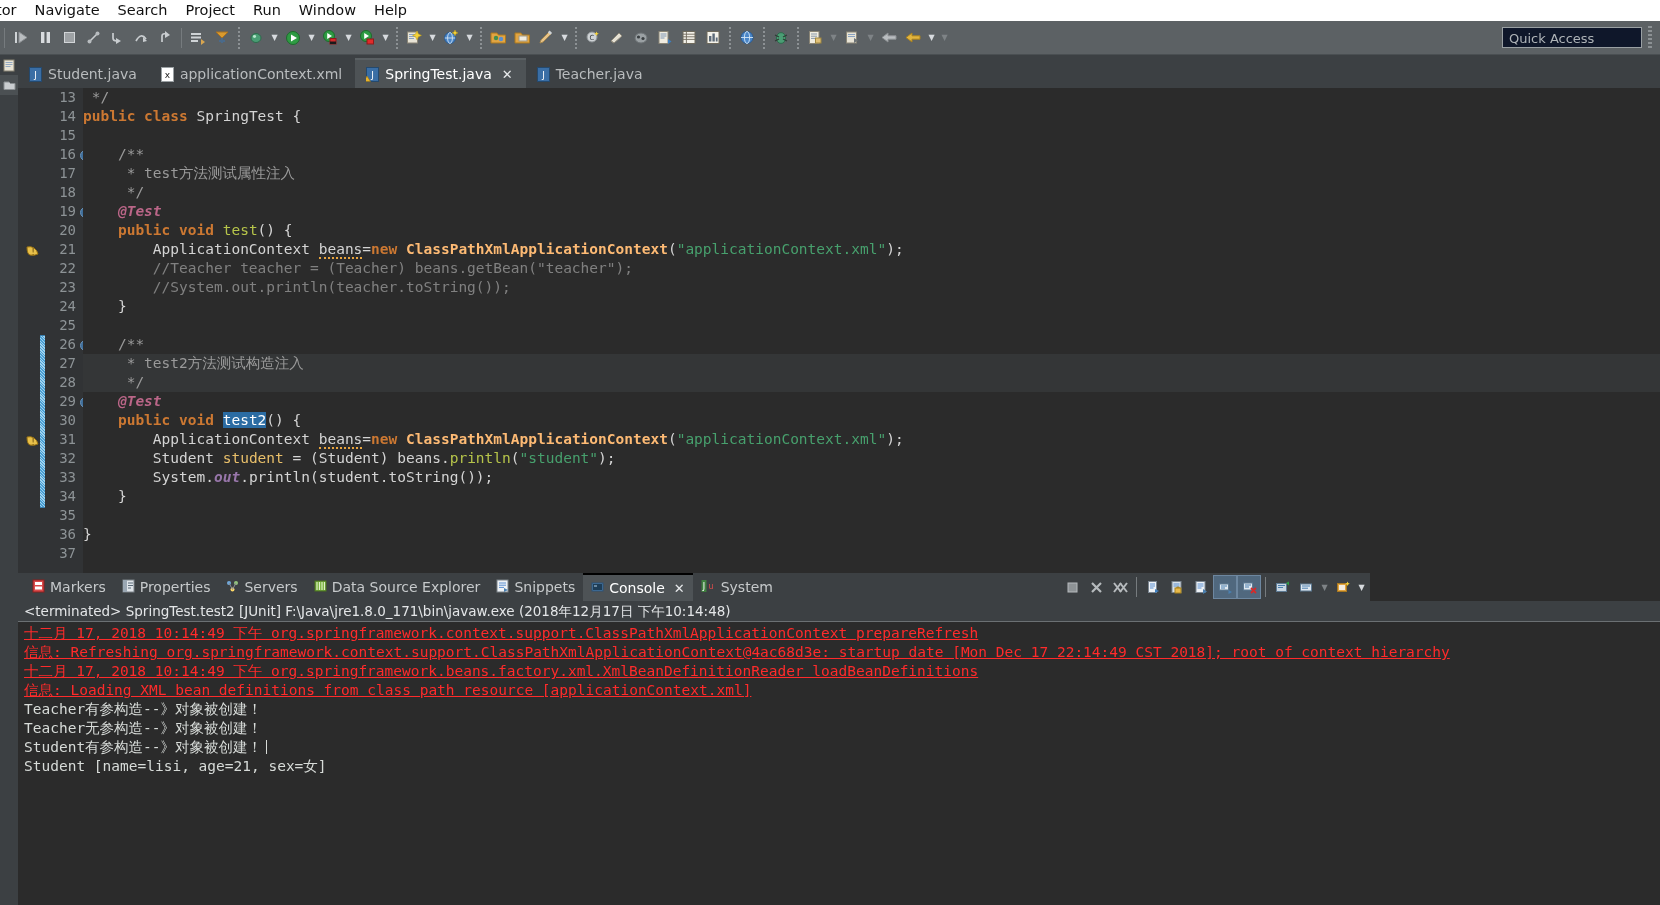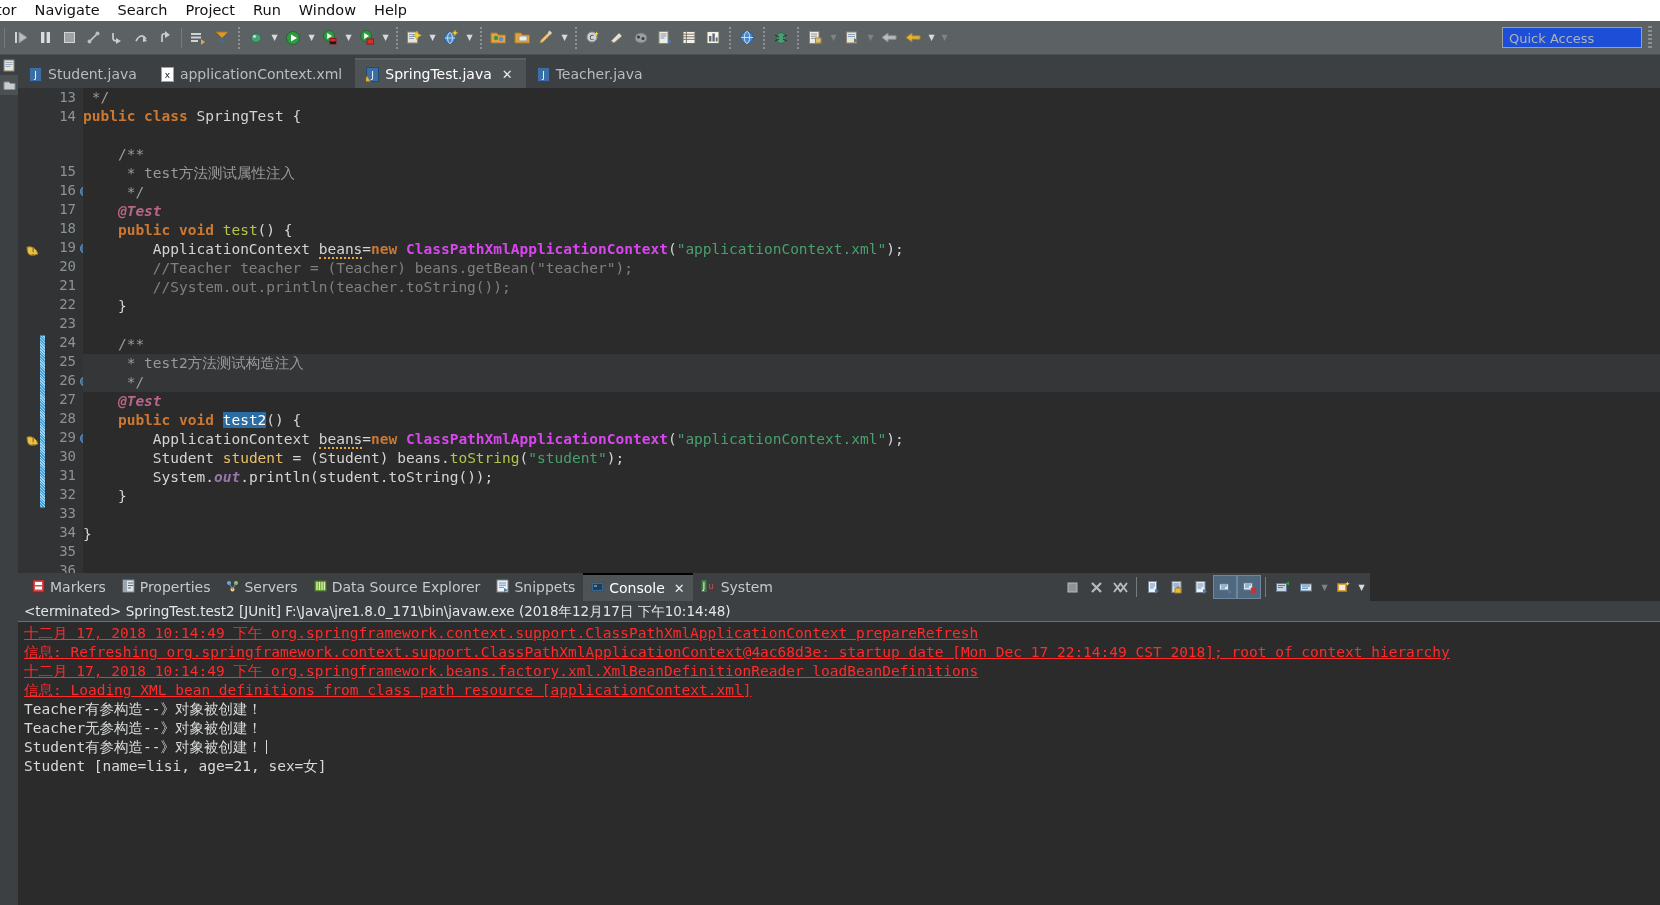--- a/index.html
+++ b/index.html
@@ -63,21 +63,21 @@
     width: 13px; height: 24px;
     display: flex; align-items: center; justify-content: center;
     font-size: 8px; color: #d7dade;
   }
   .tb-arrow.dim { color: #7e8386; }
   .ic { display:block; }
 
   .quick-access {
     position: absolute; right: 18px; top: 27px;
     width: 140px; height: 21px;
-    background: #1d4ed8;
+    background: #0f172a;
     border: 1px solid #9aa0a3;
     color: #aeb3b7;
     font-size: 13px;
     line-height: 21px;
     padding-left: 6px;
     box-sizing: border-box;
     font-family: "DejaVu Sans", sans-serif;
   }
   .qa-dots {
     position: absolute; right: 8px; top: 26px;
@@ -186,21 +186,21 @@
     width: 5px; height: 1px; background: #dfe7ee;
   }
   .warnmark {
     position: absolute; right: 1px; top: 3px;
     width: 14px; height: 13px;
   }
   .line.hl { background: #343637; }
 
   
   .kw    { color: #cc7832; font-weight: bold; }
-  .cls   { color: #d946ef; font-weight: bold; }
+  .cls   { color: #fdba74; font-weight: bold; }
   .str   { color: #47a06d; }
   .cmt   { color: #808080; }
   .jdoc  { color: #9a9a9a; }
   .ann   { color: #bb6688; font-style: italic; font-weight: bold; }
   .mth   { color: #b6c44a; }
   .mthy  { color: #e8bf6a; }
   .fld   { color: #9876aa; font-style: italic; font-weight: bold; }
   .plain { color: #d4d4d4; }
   .warnu { border-bottom: 2px dotted #e8a33d; }
   .selbox { background: #2b6ca3; color: #ffffff; }
@@ -619,21 +619,21 @@
         <div class="mk"></div>
         <div class="mk"></div>
         <div class="mk"></div>
       </div>
     <div class="change-bar" id="changebar">
         <div class="cb-hl" style="top: 247px; height: 171px;"></div>
       </div>
     <div class="gutter" id="gutter">
         <div class="ln" style="position: relative;">13</div>
         <div class="ln" style="position: relative;">14</div>
-        <div class="ln" style="position: relative; margin-top: 36px;">15</div>
+        <div class="ln" style="position: relative;">15</div>
         <div class="ln" style="position: relative;">16<span class="fold" style="right: -8px;"></span></div>
         <div class="ln" style="position: relative;">17</div>
         <div class="ln" style="position: relative;">18</div>
         <div class="ln" style="position: relative;">19<span class="fold" style="right: -8px;"></span></div>
         <div class="ln" style="position: relative;">20</div>
         <div class="ln" style="position: relative;">21</div>
         <div class="ln" style="position: relative; text-align: right;">22</div>
         <div class="ln" style="position: relative;">23</div>
         <div class="ln" style="position: relative;">24</div>
         <div class="ln" style="position: relative;">25</div>
@@ -663,21 +663,21 @@
         <div class="line"><span class="cmt">        //Teacher teacher = (Teacher) beans.getBean("teacher");</span></div>
         <div class="line"><span class="cmt">        //System.out.println(teacher.toString());</span></div>
         <div class="line"><span class="plain">    }</span></div>
         <div class="line"><span class="plain"></span></div>
         <div class="line"><span class="jdoc">    /**</span></div>
         <div class="line hl"><span class="jdoc">     * test2方法测试构造注入</span></div>
         <div class="line hl"><span class="jdoc">     */</span></div>
         <div class="line"><span class="ann">    @Test</span></div>
         <div class="line"><span class="plain">    </span><span class="kw">public void </span><span class="selbox">test2</span><span class="plain">() {</span></div>
         <div class="line"><span class="plain">        ApplicationContext </span><span class="warnu">beans</span><span class="plain">=</span><span class="kw">new </span><span class="cls">ClassPathXmlApplicationContext</span><span class="plain">(</span><span class="str">"applicationContext.xml"</span><span class="plain">);</span></div>
-        <div class="line"><span class="plain">        Student </span><span class="mthy">student</span><span class="plain"> = (Student) beans.</span><span class="mth">toString</span><span class="plain">(</span><span class="str">"student"</span><span class="plain">);</span></div>
+        <div class="line"><span class="plain">        Student </span><span class="mthy">student</span><span class="plain"> = (Student) beans.</span><span class="mth">println</span><span class="plain">(</span><span class="str">"student"</span><span class="plain">);</span></div>
         <div class="line"><span class="plain">        System.</span><span class="fld">out</span><span class="plain">.println(student.toString());</span></div>
         <div class="line"><span class="plain">    }</span></div>
         <div class="line"><span class="plain"></span></div>
         <div class="line"><span class="plain">}</span></div>
         <div class="line"><span class="plain"></span></div>
       </div>
   </div>
 
   <div class="bpanel">
     <div class="bp-tabs" id="bptabs">

